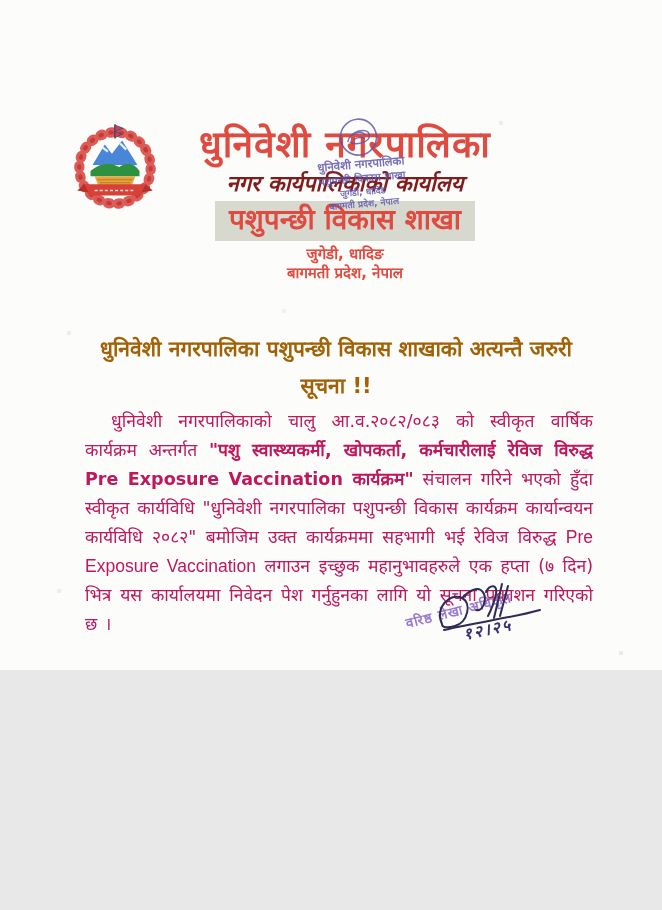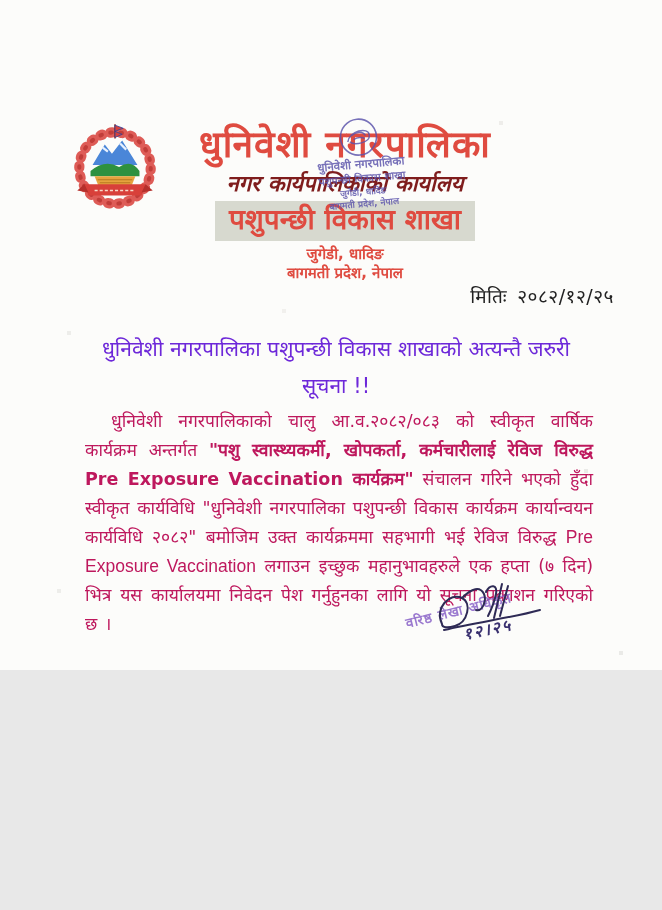--- a/index.html
+++ b/index.html
@@ -47,22 +47,22 @@
     font-family:"DejaVu Sans","Liberation Sans",sans-serif;}
   
   .date-line{
     position:absolute;top:283px;right:48px;
     font-size:19px;color:#222;letter-spacing:.5px;
   }
   .date-line .lbl{margin-right:10px;}
   
   .notice-heading{
     position:absolute;left:55px;right:45px;top:331px;
-    text-align:center;font-size:21px;font-weight:normal;
-    line-height:37px;color:#6d28d9;margin:0;
+    text-align:center;font-size:21px;font-weight:bold;
+    line-height:37px;color:#a16207;margin:0;
   }
   
   .notice-body{
     position:absolute;left:85px;top:407px;width:508px;
     font-size:17.5px;line-height:29px;
     text-align:justify;text-indent:26px;
     color:#be185d;word-spacing:2px;margin:0;
   }
   .seg-bold{font-weight:bold;}
   .seg-latin{font-family:"Liberation Sans","DejaVu Sans",sans-serif;}
@@ -132,23 +132,20 @@
 
   <svg class="stamp" viewBox="0 0 142 112" aria-hidden="true">
     <circle cx="71" cy="27" r="18" fill="none" stroke="#5b53ab" stroke-width="1.6"></circle>
     <path d="M60,31 C62,20 82,17 82,26 C82,34 66,35 62,31 M64,25 C69,21 76,21 78,26 M66,29 C70,27 75,27 77,29" fill="none" stroke="#5b53ab" stroke-width="1.5"></path>
     <text x="71" y="58" font-size="11.5">धुनिवेशी नगरपालिका</text>
     <text x="71" y="72" font-size="10.5">पशुपन्छी विकास शाखा</text>
     <text x="71" y="85" font-size="9">जुगेडी, धादिङ</text>
     <text x="71" y="97" font-size="9">बागमती प्रदेश, नेपाल</text>
   </svg>
 
-  <div class="date-line">
-    <span class="lbl">मितिः</span><span>२०८२/१२/२५</span>
-  </div>
 
   <h2 class="notice-heading">
     <span>धुनिवेशी नगरपालिका पशुपन्छी विकास शाखाको अत्यन्तै जरुरी</span><br>
     <span>सूचना !!</span>
   </h2>
 
   <p class="notice-body">
     <span>धुनिवेशी नगरपालिकाको चालु आ.व.२०८२/०८३ को स्वीकृत वार्षिक कार्यक्रम अन्तर्गत </span><b class="seg-bold">"पशु स्वास्थ्यकर्मी, खोपकर्ता, कर्मचारीलाई रेविज विरुद्ध Pre Exposure Vaccination कार्यक्रम"</b><span> संचालन गरिने भएको हुँदा स्वीकृत कार्यविधि "धुनिवेशी नगरपालिका पशुपन्छी विकास कार्यक्रम कार्यान्वयन कार्यविधि २०८२" बमोजिम उक्त कार्यक्रममा सहभागी भई रेविज विरुद्ध </span><span class="seg-latin">Pre Exposure Vaccination</span><span> लगाउन इच्छुक महानुभावहरुले एक हप्ता (७ दिन) भित्र यस कार्यालयमा निवेदन पेश गर्नुहुनका लागि यो सूचना प्रकाशन गरिएको छ ।</span>
   </p>
 

